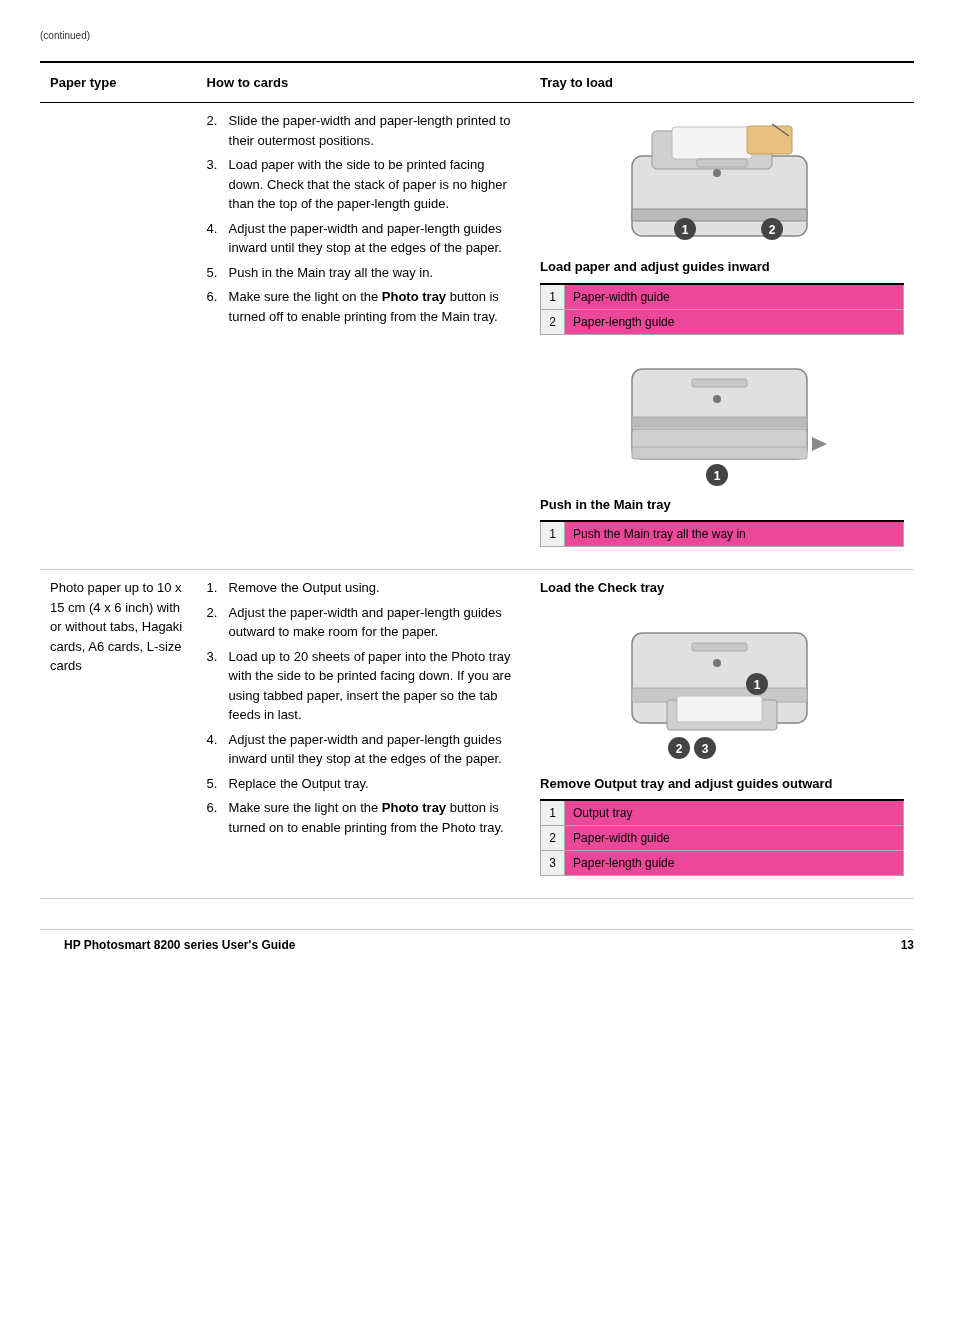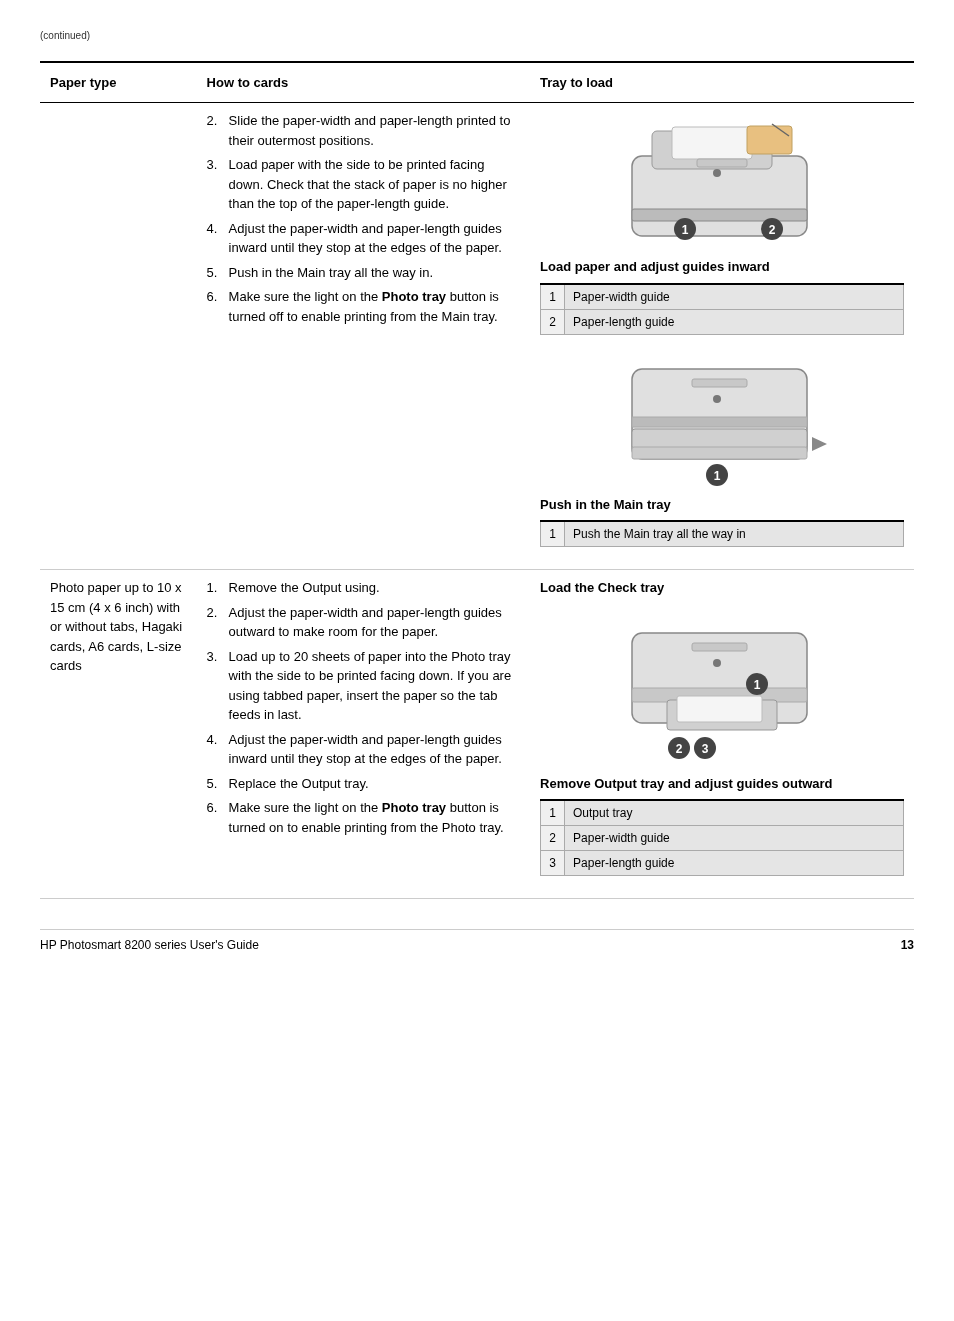--- a/index.html
+++ b/index.html
@@ -50,21 +50,21 @@
       border-collapse: collapse;
       margin-top: 6px;
       margin-bottom: 14px;
       width: 100%;
     }
     .guide-table td {
       border: 1px solid #aaa;
       padding: 3px 8px;
       font-size: 12px;
       vertical-align: middle;
-      background: #e5e5e5;
+      background: #ec4899;
     }
     .guide-table td:first-child {
       width: 24px;
       text-align: center;
       background: #f0f0f0;
       font-size: 12px;
     }
 
     
     .printer-wrap {
@@ -77,21 +77,21 @@
 
     .footer {
       display: flex;
       justify-content: space-between;
       align-items: flex-end;
       margin-top: 30px;
       font-size: 12px;
       border-top: 1px solid #ccc;
       padding-top: 8px;
     }
-    .footer-left { font-weight: normal; }
+    .footer-left { font-weight: bold; margin-left: 24px; }
     .footer-right { font-weight: bold; margin-left: 33px; }
   </style>
 </head>
 <body>
 
 <svg width="0" height="0" style="position:absolute">
   <defs>
 
     <g id="printer-top">
       <rect x="10" y="30" width="180" height="90" rx="8" ry="8" fill="#e8e8e8" stroke="#999" stroke-width="1.5"></rect>

